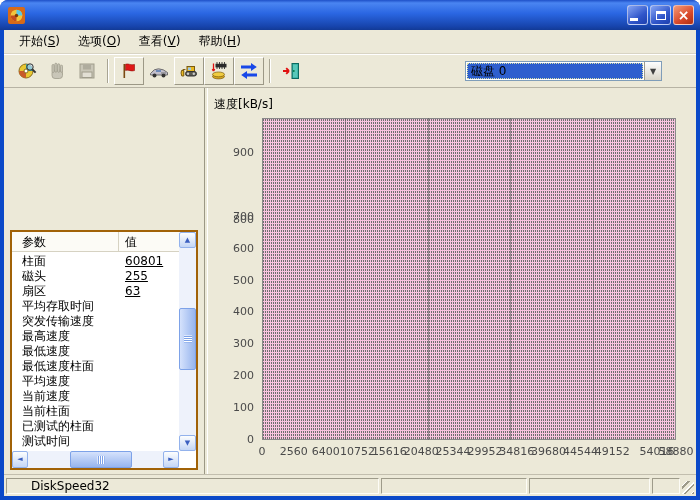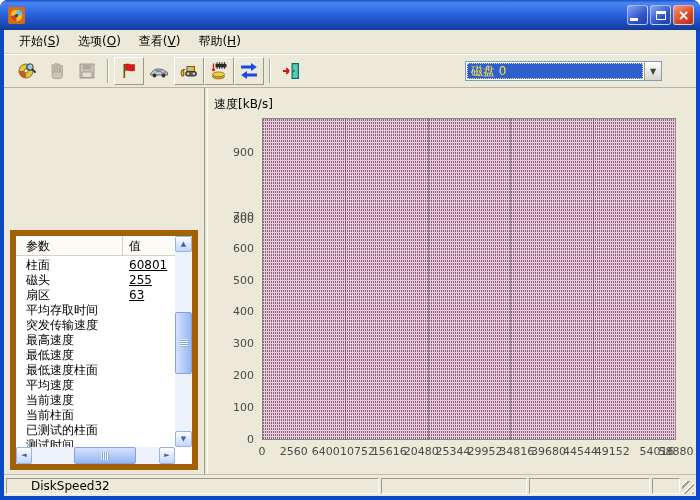--- a/index.html
+++ b/index.html
@@ -33,21 +33,21 @@
   .toolbar { height:34px; display:flex; align-items:center; padding:0 8px;
     border-top:1px solid #fff; border-bottom:1px solid #b7b3a4; }
   .tb-btn { width:30px; height:28px; display:flex; align-items:center; justify-content:center;
     border:1px solid transparent; }
   .tb-btn.raised { border-color:#fff #9c9886 #9c9886 #fff; background:#ece9d8; }
   .tb-btn.disabled { opacity:.9; }
   .tb-sep { width:2px; height:24px; margin:0 5px; border-left:1px solid #a8a493; border-right:1px solid #fff; }
   
   .combo { margin-left:auto; margin-right:26px; width:197px; height:20px; display:flex;
     border:1px solid #7f9db9; background:#fff; }
-  .combo-sel { flex:1; margin:1px; background:#2e5fce; color:#fde047; font-size:12px; line-height:16px;
+  .combo-sel { flex:1; margin:1px; background:#2e5fce; color:#000000; font-size:12px; line-height:16px;
     padding:0 4px; outline:1px dotted #d8e0a8; outline-offset:-1px; white-space:nowrap; overflow:hidden; }
   .combo-btn { width:17px; border-left:1px solid #9c9a8c; background:linear-gradient(180deg,#fefefe,#d9d5c8);
     display:flex; align-items:center; justify-content:center; font-size:8px; color:#404040; }
   
   .main { height:386px; display:flex; }
   .left-panel { width:200px; position:relative; }
   .vsplit { width:4px; border-left:1px solid #9b9784; border-right:1px solid #fff; }
   .chart-panel { width:488px; position:relative; font-size:11px; }
   
   .groupbox { position:absolute; left:43px; top:13px; width:108px; height:99px;
@@ -57,21 +57,21 @@
   .led { position:absolute; left:14px; top:14px; width:78px; height:71px; background:#001143;
     border:2px solid; border-color:#87846f #fdfcf4 #fdfcf4 #87846f; padding:5px 5px 0 5px; }
   .led-cols { display:flex; gap:6px; }
   .led-col { flex:1; }
   .led-bars { height:41px; background:repeating-linear-gradient(180deg,#0ca00c 0 3.6px,#001143 3.6px 4.7px); }
   .led-hot { height:4px; background:#1bef1b; margin-top:1px; }
   .led-val { text-align:center; color:#1bef1b; font-size:11px; font-weight:bold; margin-top:3px;
     font-family:"DejaVu Sans Mono","Liberation Mono",monospace; }
   
   .listview { position:absolute; left:6px; top:142px; width:188px; height:240px;
-    border:6px solid #a16207; background:#fff; }
+    border:2px solid #a16207; background:#fff; }
   .lv-header { position:absolute; left:0; top:0; right:17px; height:20px; display:flex;
     background:#fcfbf6; border-bottom:1px solid #d6d2c2; font-size:12px; }
   .lv-h1 { width:107px; padding:2px 0 0 10px; border-right:1px solid #d6d2c2; }
   .lv-h2 { flex:1; padding:2px 0 0 6px; }
   .lv-rows { position:absolute; left:0; top:22px; right:17px; bottom:17px; overflow:hidden; font-size:12px; }
   .lv-row { height:15px; line-height:15px; display:flex; white-space:nowrap; }
   .lv-c1 { width:107px; padding-left:10px; overflow:hidden; }
   .lv-c2 { flex:1; padding-left:6px;text-decoration:underline; }
   
   .vscroll { position:absolute; top:0; right:0; width:17px; bottom:17px; background:#eef2fb; }

